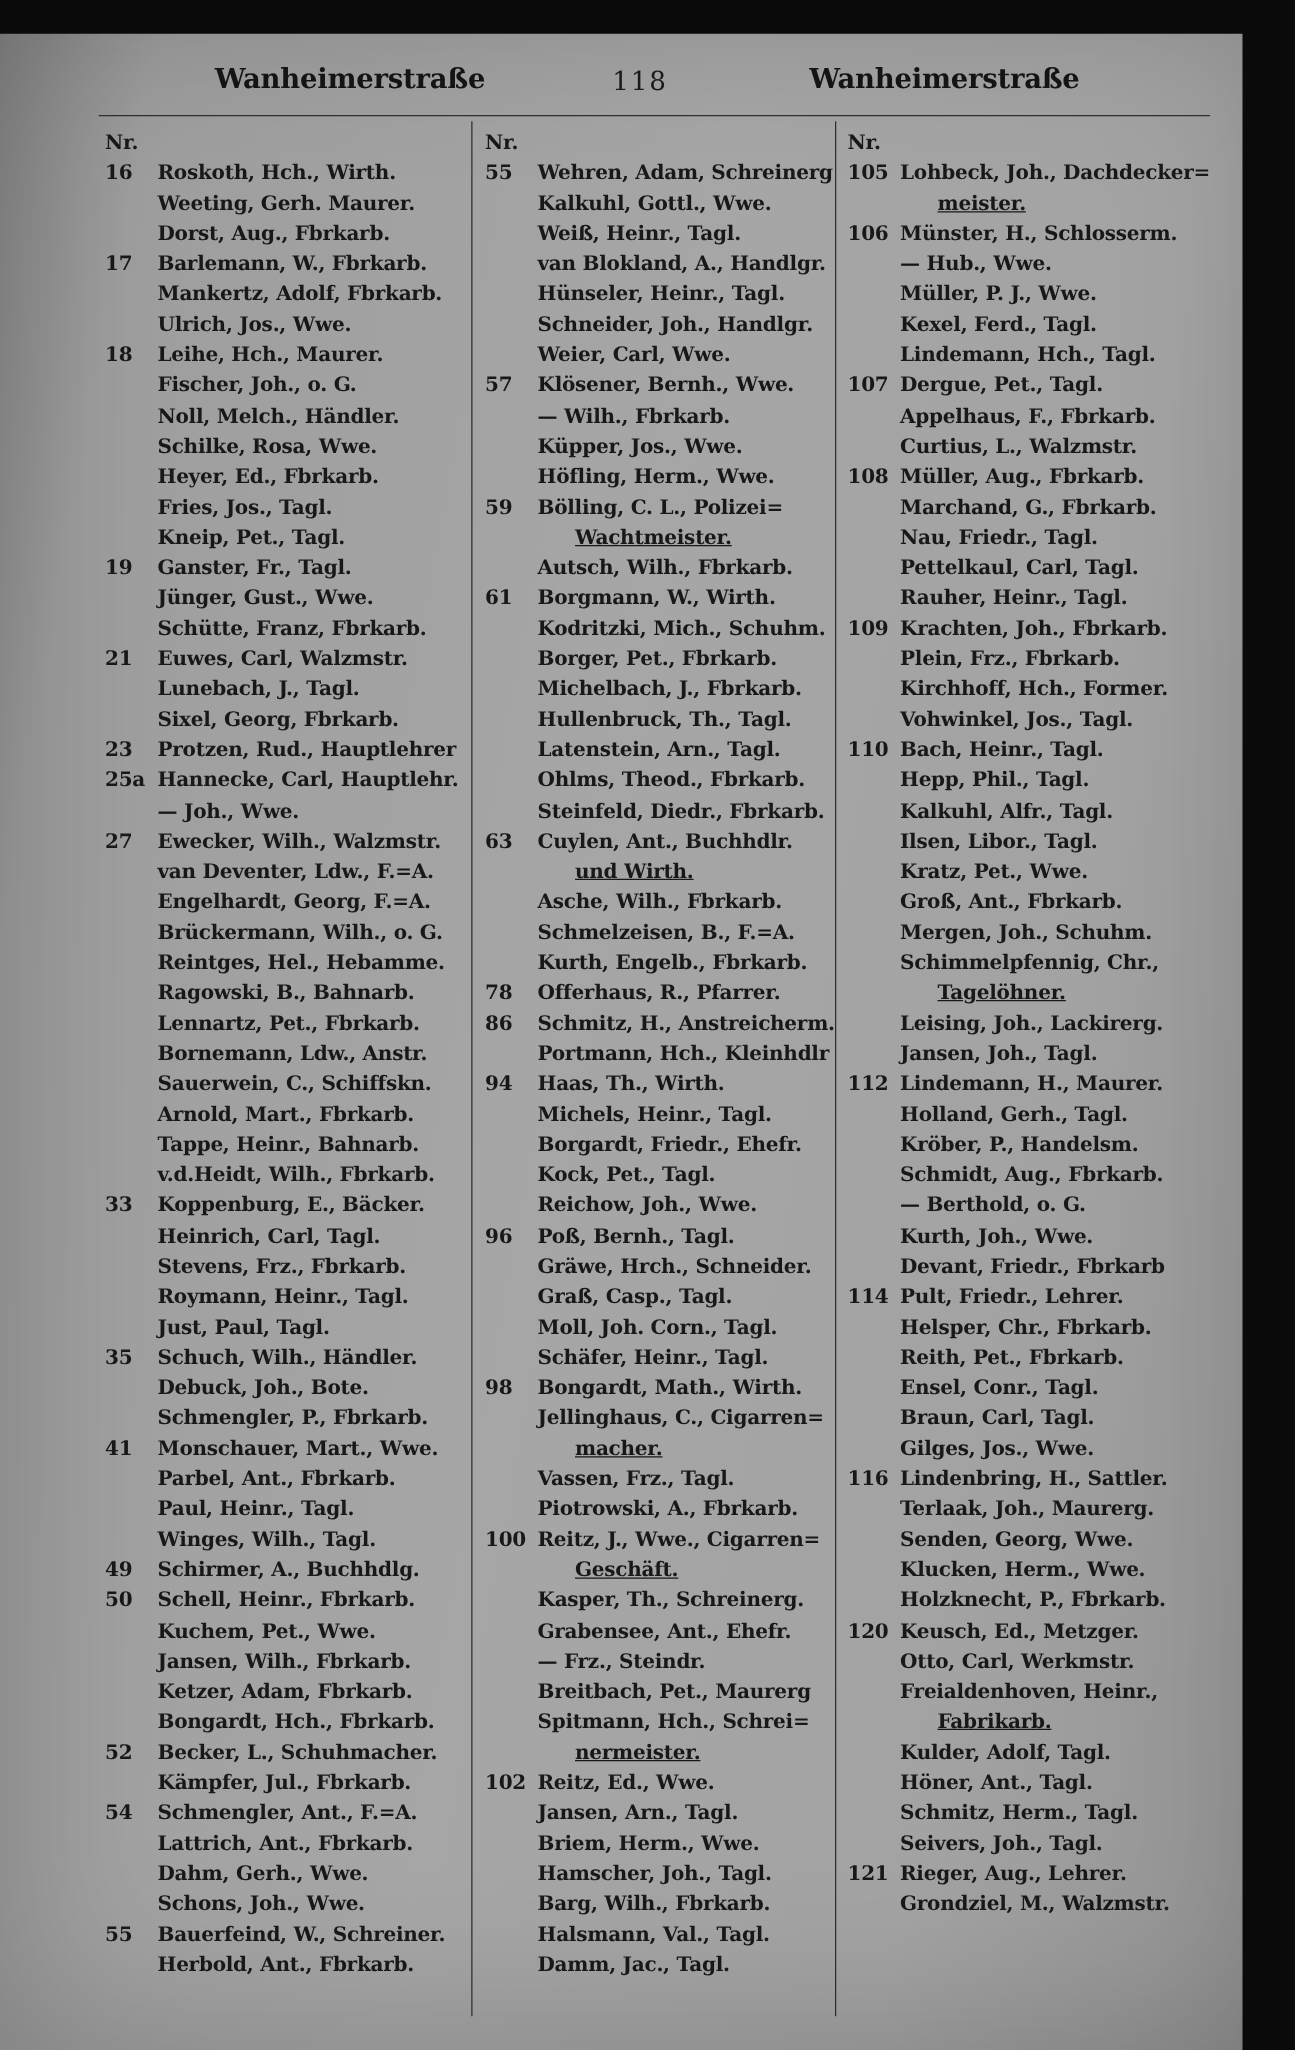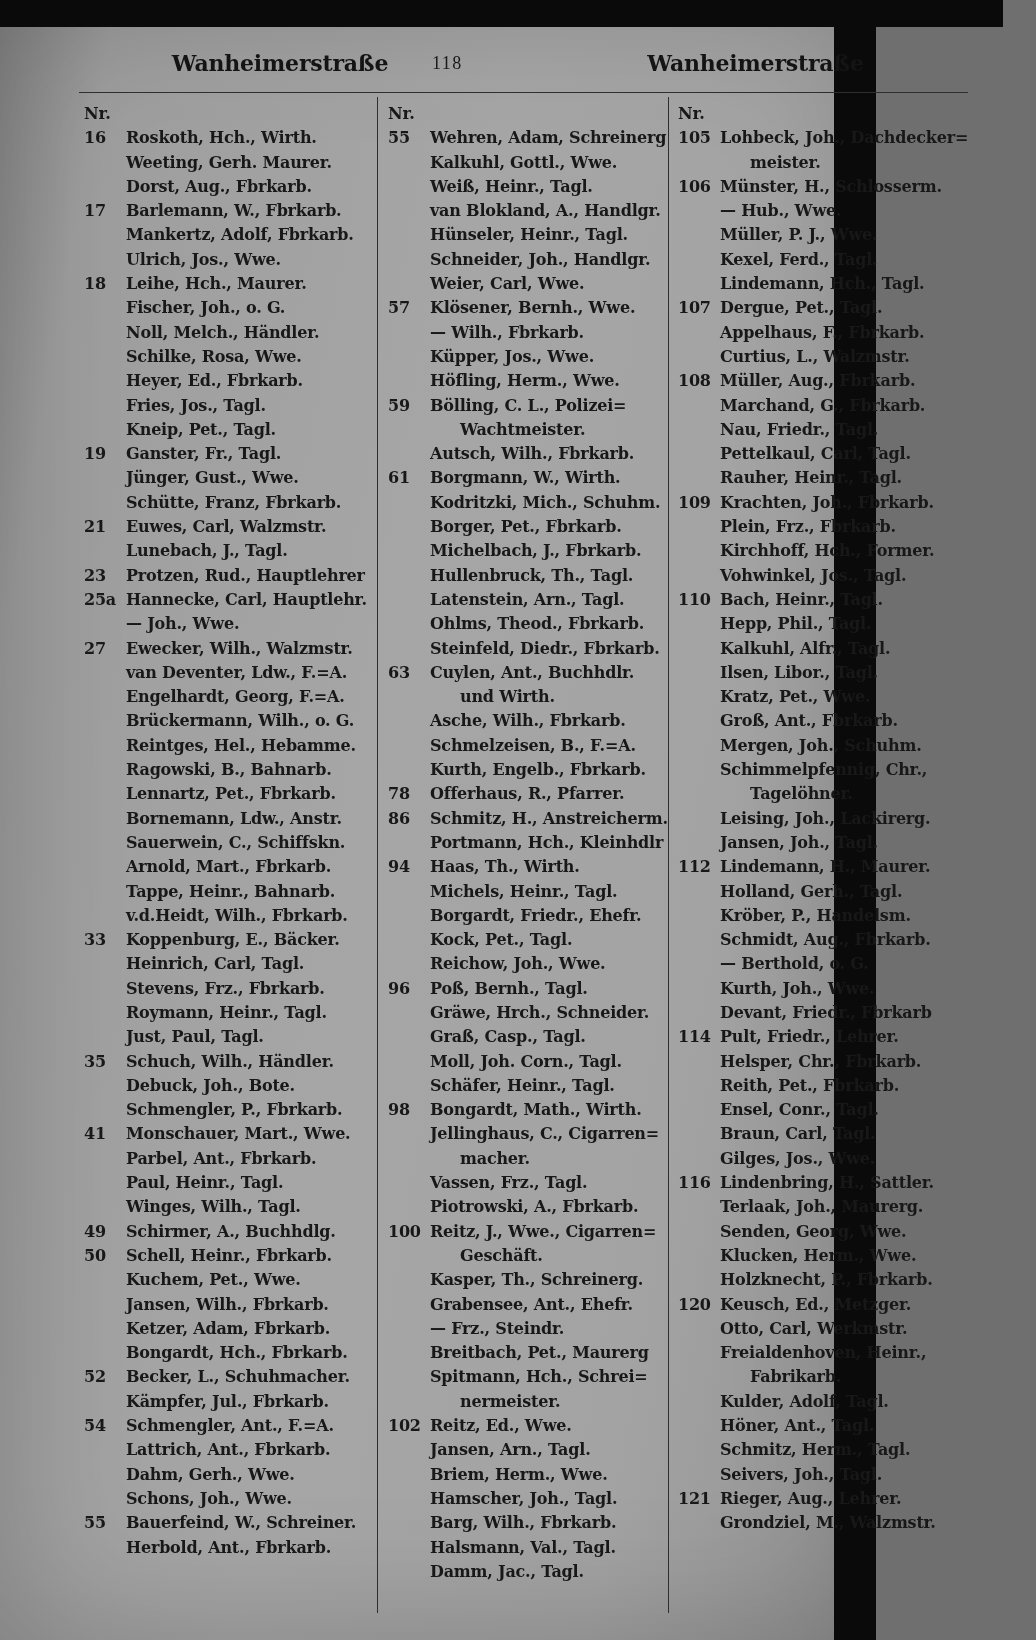--- a/index.html
+++ b/index.html
@@ -4,21 +4,21 @@
 <style>
   html, body { margin: 0; padding: 0; }
   body {
     width: 1036px; height: 1640px;
     background: #6f6f6f;
     overflow: hidden;
     font-family: "DejaVu Serif", "Liberation Serif", serif;
   }
   .page {
     position: relative;
-    width: 876px; height: 1640px;
+    width: 1036px; height: 1640px;
     background: linear-gradient(100deg, #878787 0%, #9e9e9e 10%, #a6a6a6 45%, #a3a3a3 75%, #949494 96%, #8a8a8a 100%);
     box-shadow: inset 0 0 140px rgba(0,0,0,0.22);
     color: #171717;
   }
   .scan-bar-top {
     position: absolute; left: 0; top: 0;
     width: 1003px; height: 27px;
     background: #0a0a0a;
   }
   .scan-bar-right {
@@ -30,23 +30,23 @@
     position: absolute; top: 50px;
     font-size: 22px; font-weight: 700;
     text-align: center; color: #141414;
     letter-spacing: -0.2px;
   }
   .street-title.left  { left: 150px; width: 260px; }
   .street-title.right { left: 628px; width: 255px; }
   .page-number {
     position: absolute; top: 53px;
     left: 432px; width: 160px;
-    font-size: 18px; font-weight: 400;
+    font-size: 21px; font-weight: 400;
     letter-spacing: 1.5px;
-    text-align: left; color: #1a1a1a; font-family: Liberation Serif, serif;
+    text-align: center; color: #1a1a1a;
   }
   .header-rule {
     position: absolute; top: 92px; left: 79px;
     width: 889px; height: 1px;
     background: #2e2e2e;
   }
   .col-rule {
     position: absolute; top: 97px;
     width: 1px; height: 1516px;
     background: #2e2e2e;
@@ -61,21 +61,21 @@
     display: flex;
     line-height: 24.3px;
     font-size: 16px;
     font-weight: 700;
     letter-spacing: -0.2px;
     white-space: nowrap;
     color: #181818;
   }
   .dir-line .num { flex: 0 0 42px; }
   .dir-line .txt { flex: 1 1 auto; }
-  .dir-line.wrap-indent .txt { padding-left: 30px; }
+  .dir-line.wrap-indent .txt { padding-left: 30px; text-decoration: underline; }
 </style>
 </head>
 <body>
 
 <div class="page">
   <div class="scan-bar-top"></div>
   <div class="scan-bar-right"></div>
 
   <div class="street-title left">Wanheimerstraße</div>
   <div class="page-number">118</div>
@@ -156,20 +156,24 @@
       </div>
       <div class="dir-line">
         <span class="num">21</span>
         <span class="txt">Euwes, Carl, Walzmstr.</span>
       </div>
       <div class="dir-line">
         <span class="num"></span>
         <span class="txt">Lunebach, J., Tagl.</span>
       </div>
       <div class="dir-line">
+        <span class="num"></span>
+        <span class="txt">Sixel, Georg, Fbrkarb.</span>
+      </div>
+      <div class="dir-line">
         <span class="num">23</span>
         <span class="txt">Protzen, Rud., Hauptlehrer</span>
       </div>
       <div class="dir-line">
         <span class="num">25a</span>
         <span class="txt">Hannecke, Carl, Hauptlehr.</span>
       </div>
       <div class="dir-line">
         <span class="num"></span>
         <span class="txt">— Joh., Wwe.</span>

